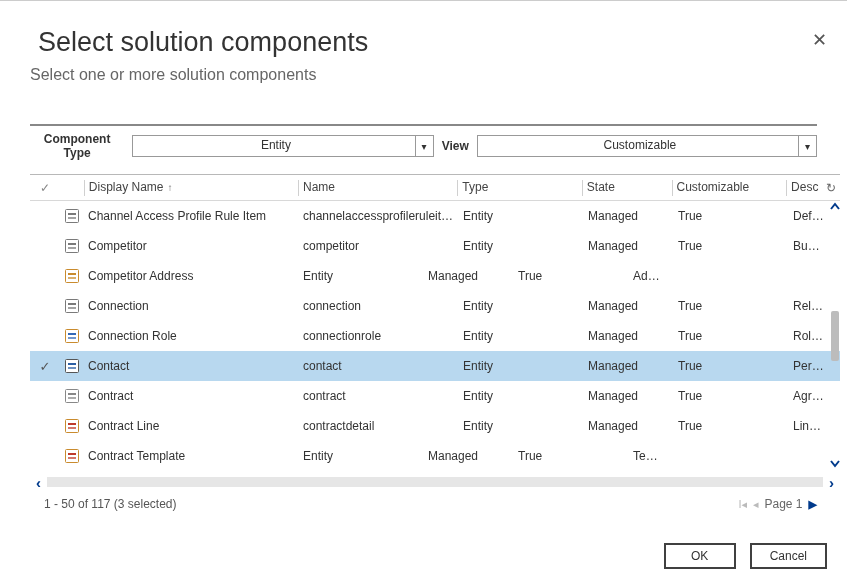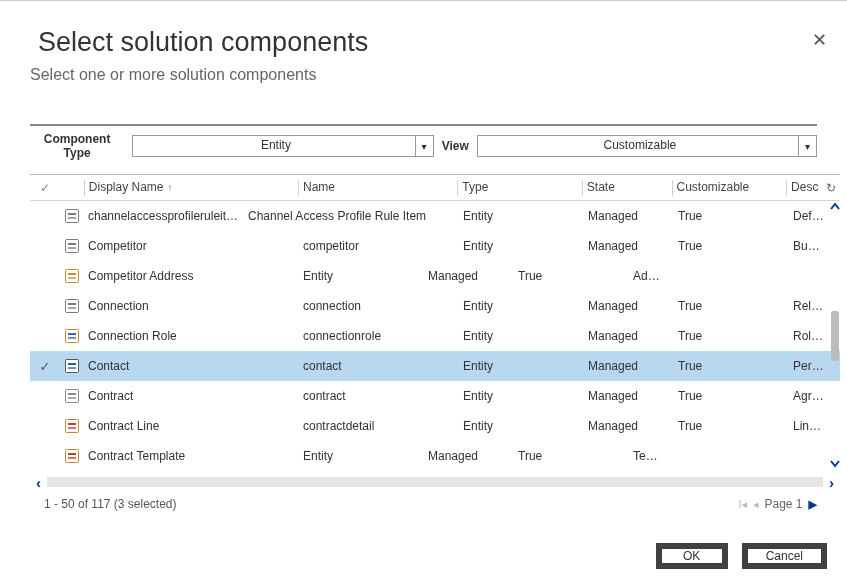--- a/index.html
+++ b/index.html
@@ -38,21 +38,21 @@
   .vbar .arrow { font-size:12px; color:#003a8c; font-weight:bold; }
   .vbar .thumb { width:8px; height:50px; background:#bcbcbc; border-radius:2px; position:absolute; top:110px; }
   .hscroll { display:flex; align-items:center; height:18px; margin-top:2px; }
   .hscroll .arrow { font-size:15px; font-weight:bold; color:#003a8c; padding:0 6px; }
   .hscroll .track { flex:1; height:10px; background:#e6e6e6; }
   .status { display:flex; align-items:center; justify-content:space-between; margin:6px 30px 0 44px; font-size:12px; color:#555; }
   .pager { display:flex; align-items:center; gap:6px; color:#666; }
   .pager .nbtn { font-size:11px; }
   .pager .next { color:#003a8c; font-weight:bold; }
   .buttons { position:absolute; bottom:18px; right:20px; display:flex; gap:14px; }
-  .btn { min-width:72px; height:26px; border:6px solid #404040; background:#fff; font-size:12px; color:#333; padding:0 18px; }
+  .btn { min-width:72px; height:26px; border:2px solid #404040; background:#fff; font-size:12px; color:#333; padding:0 18px; }
   .sort-up { font-size:10px; color:#666; margin-left:4px; }
 </style>
 </head>
 <body>
 <div class="dialog">
 
   <div class="header">
     <h1 class="title">Select solution components</h1>
     <p class="subtitle">Select one or more solution components</p>
   </div>
@@ -89,22 +89,22 @@
     </div>
 
     <div class="rows" id="rows">
         <div class="row">
     <div class="cell c-chk"></div>
     <div class="cell c-ico"><svg class="ico" viewBox="0 0 16 16">
     <rect x="1.5" y="1.5" width="13" height="13" rx="1" fill="#fff" stroke="#7a7a7a" stroke-width="1"></rect>
     <rect x="4" y="5" width="8" height="2" fill="#7a7a7a"></rect>
     <rect x="4" y="9" width="8" height="2" fill="#7a7a7a" opacity="0.7"></rect>
   </svg></div>
+    <div class="cell c-disp">Channel Access Profile Rule Item</div>
     <div class="cell c-name">channelaccessprofileruleite...</div>
-    <div class="cell c-disp">Channel Access Profile Rule Item</div>
     <div class="cell c-type">Entity</div>
     <div class="cell c-state">Managed</div>
     <div class="cell c-cust">True</div>
     <div class="cell c-desc">Defines</div>
         </div>
         <div class="row">
     <div class="cell c-chk"></div>
     <div class="cell c-ico"><svg class="ico" viewBox="0 0 16 16">
     <rect x="1.5" y="1.5" width="13" height="13" rx="1" fill="#fff" stroke="#7a7a7a" stroke-width="1"></rect>
     <rect x="4" y="5" width="8" height="2" fill="#7a7a7a"></rect>

